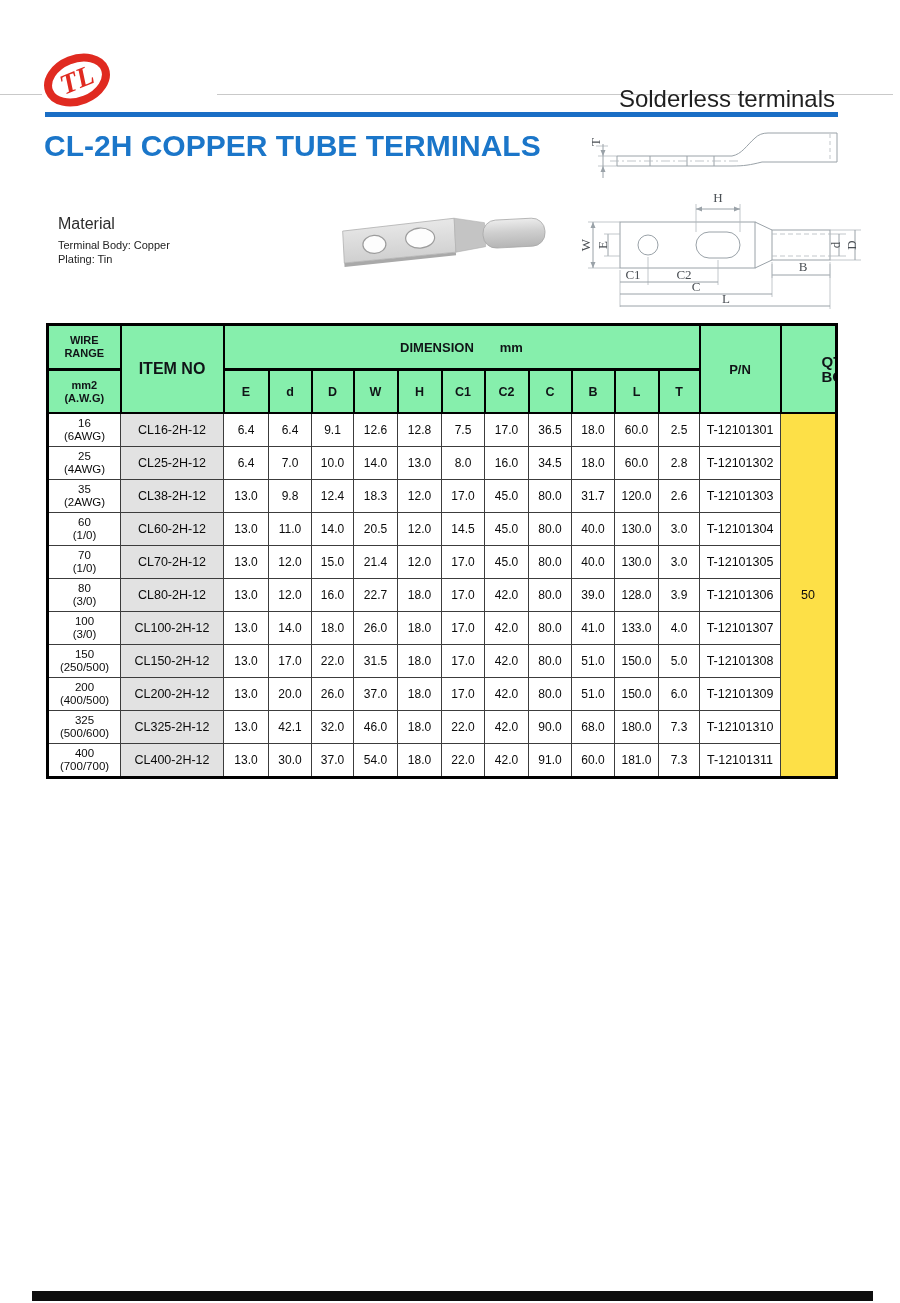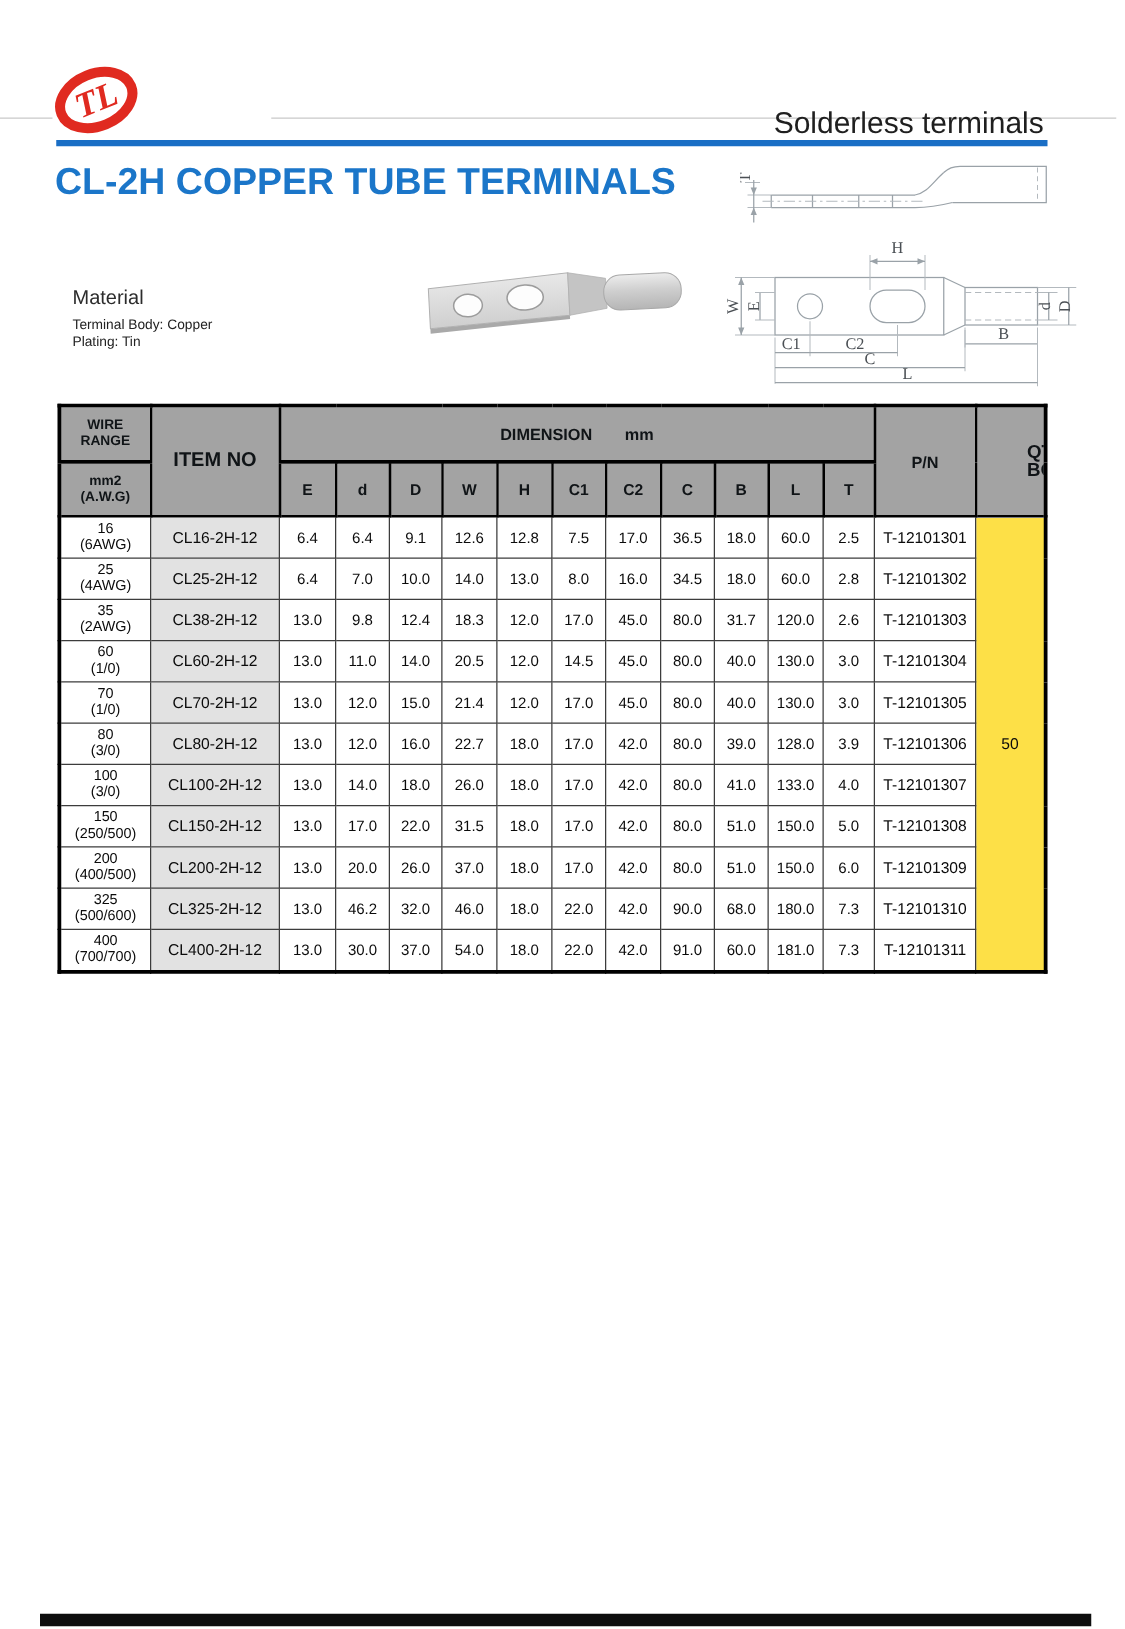--- a/index.html
+++ b/index.html
@@ -16,37 +16,37 @@
   .logo-text{margin-left:6px;line-height:1;}
   .logo-tlc{font-size:42px;font-weight:bold;letter-spacing:1px;color:#1a1a1a;}
   .logo-sub{font-size:13px;font-weight:600;letter-spacing:3.5px;color:#1a1a1a;margin-top:2px;}
 
   .solderless{position:absolute;left:400px;top:85px;width:435px;text-align:right;
               font-size:24px;color:#1f1f1f;}
 
   .page-title{position:absolute;left:44px;top:129px;font-size:30px;font-weight:bold;}
 
   
-  .material{position:absolute;left:58px;top:230px;width:260px;}
+  .material{position:absolute;left:58px;top:215px;width:260px;}
   .material-h{font-size:16px;color:#2c2c2c;margin-bottom:5px;}
   .material-l{font-size:11px;color:#222;line-height:14px;}
 
   
   .sideview{position:absolute;left:592px;top:120px;}
   .topview{position:absolute;left:580px;top:188px;}
   .photo{position:absolute;left:333px;top:202px;}
   .cad{stroke:#9aa2a8;stroke-width:1;fill:none;}
   .cadthin{stroke:#b3b9be;stroke-width:0.8;fill:none;}
   .cadlbl{font-family:"Liberation Serif",serif;font-size:13px;fill:#4a4f54;}
 
   
   .dtable{position:absolute;left:46px;top:323px;}
   table{border-collapse:collapse;table-layout:fixed;width:789px;border:3px solid #000;}
   th,td{padding:0;margin:0;text-align:center;vertical-align:middle;overflow:hidden;}
-  thead th{background:#a3a3a3;border:2px solid #000;font-weight:600;color:#101417;}
+  thead th{background:#86efac;border:2px solid #000;font-weight:600;color:#101417;}
   .h-wire{font-size:11px;line-height:13px;}
   .h-wire2{font-size:11px;line-height:13px;border-top:3px solid #000 !important;}
   .h-item{font-size:16px;}
   .h-dim{font-size:13px;border-bottom:3px solid #000 !important;}
   .h-dim .u{margin-left:26px;}
   .h-sub{font-size:12.5px;height:41px;}
   .h-pn{font-size:13px;}
   .h-qty{font-size:15px;line-height:15px;padding-left:40px;}
   thead tr:first-child th{height:42px;}
   tbody td{border:1px solid #3c3c3c;font-size:12px;color:#0b0b0b;height:32px;background:#fff;}
@@ -413,21 +413,21 @@
             <td>6.0</td>
             <td class="c-pn">T-12101309</td>
           </tr>
           <tr>
             <td class="c-wire">
               <div>325</div>
               <div>(500/600)</div>
             </td>
             <td class="c-item">CL325-2H-12</td>
             <td>13.0</td>
-            <td>46.2</td>
+            <td>42.1</td>
             <td>32.0</td>
             <td>46.0</td>
             <td>18.0</td>
             <td>22.0</td>
             <td>42.0</td>
             <td>90.0</td>
             <td>68.0</td>
             <td>180.0</td>
             <td>7.3</td>
             <td class="c-pn">T-12101310</td>

